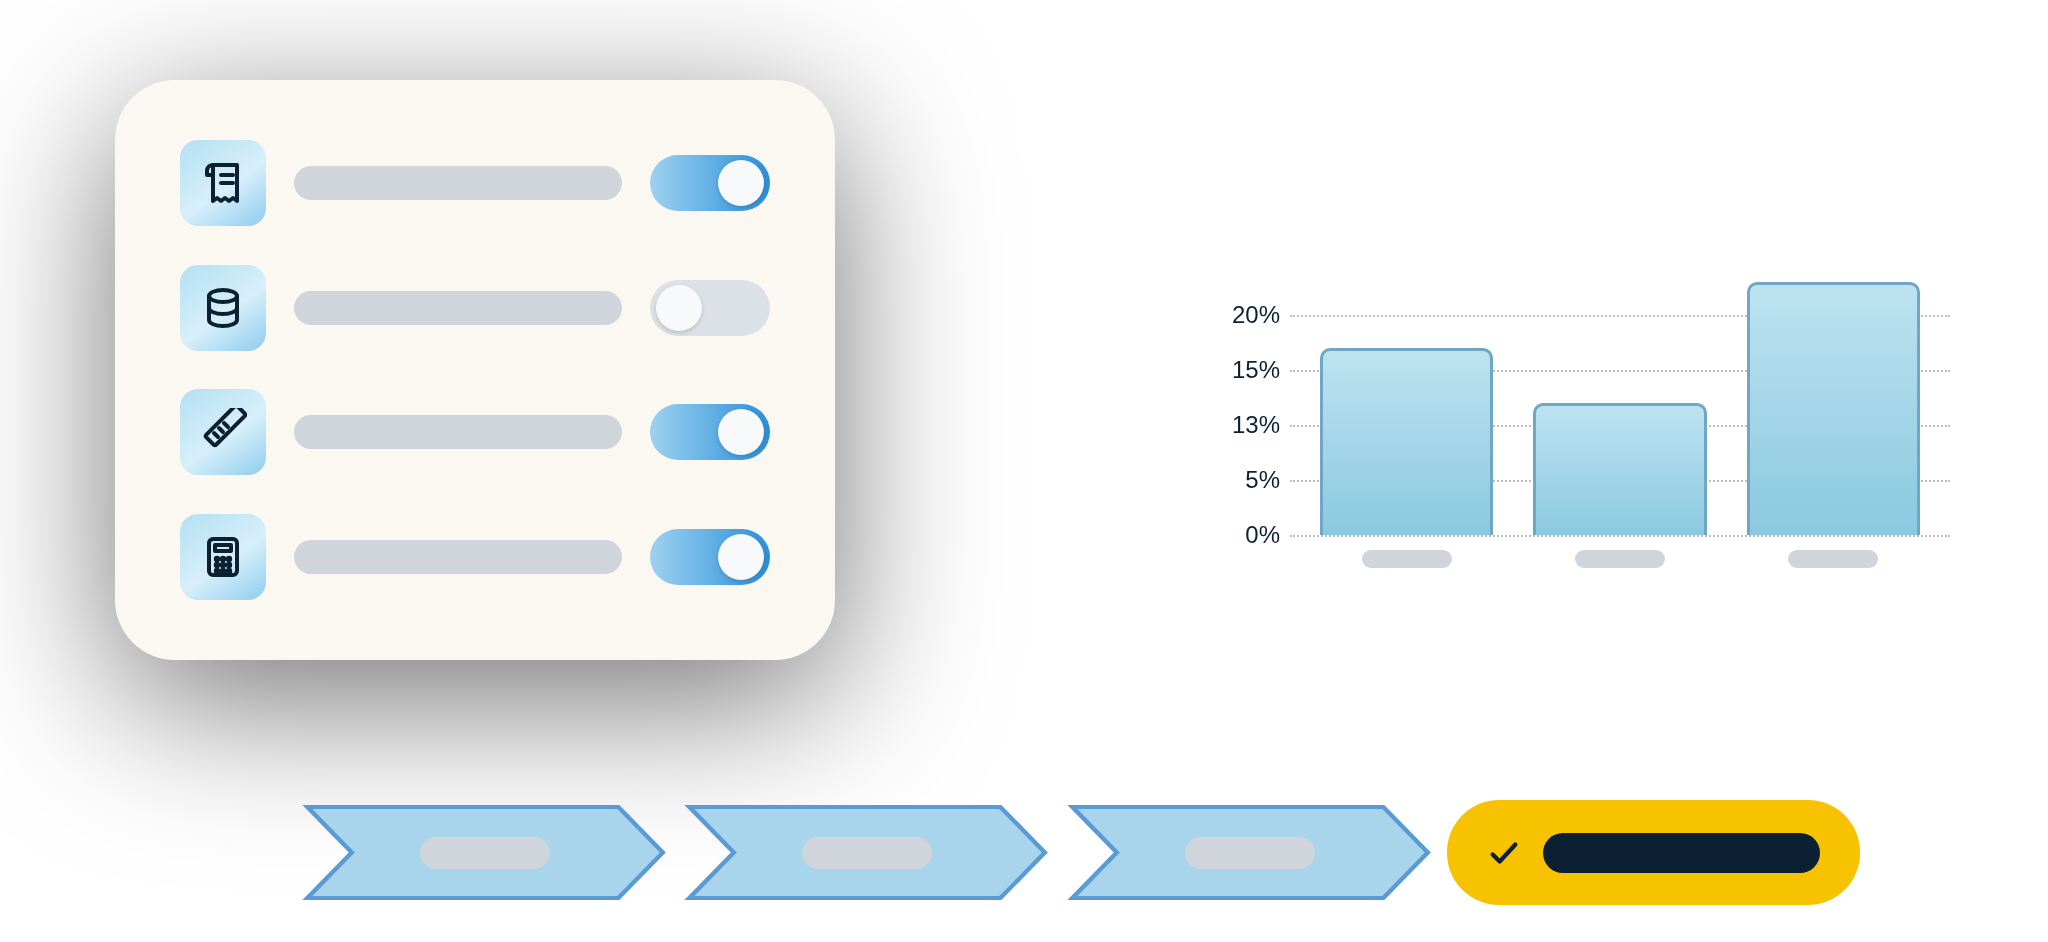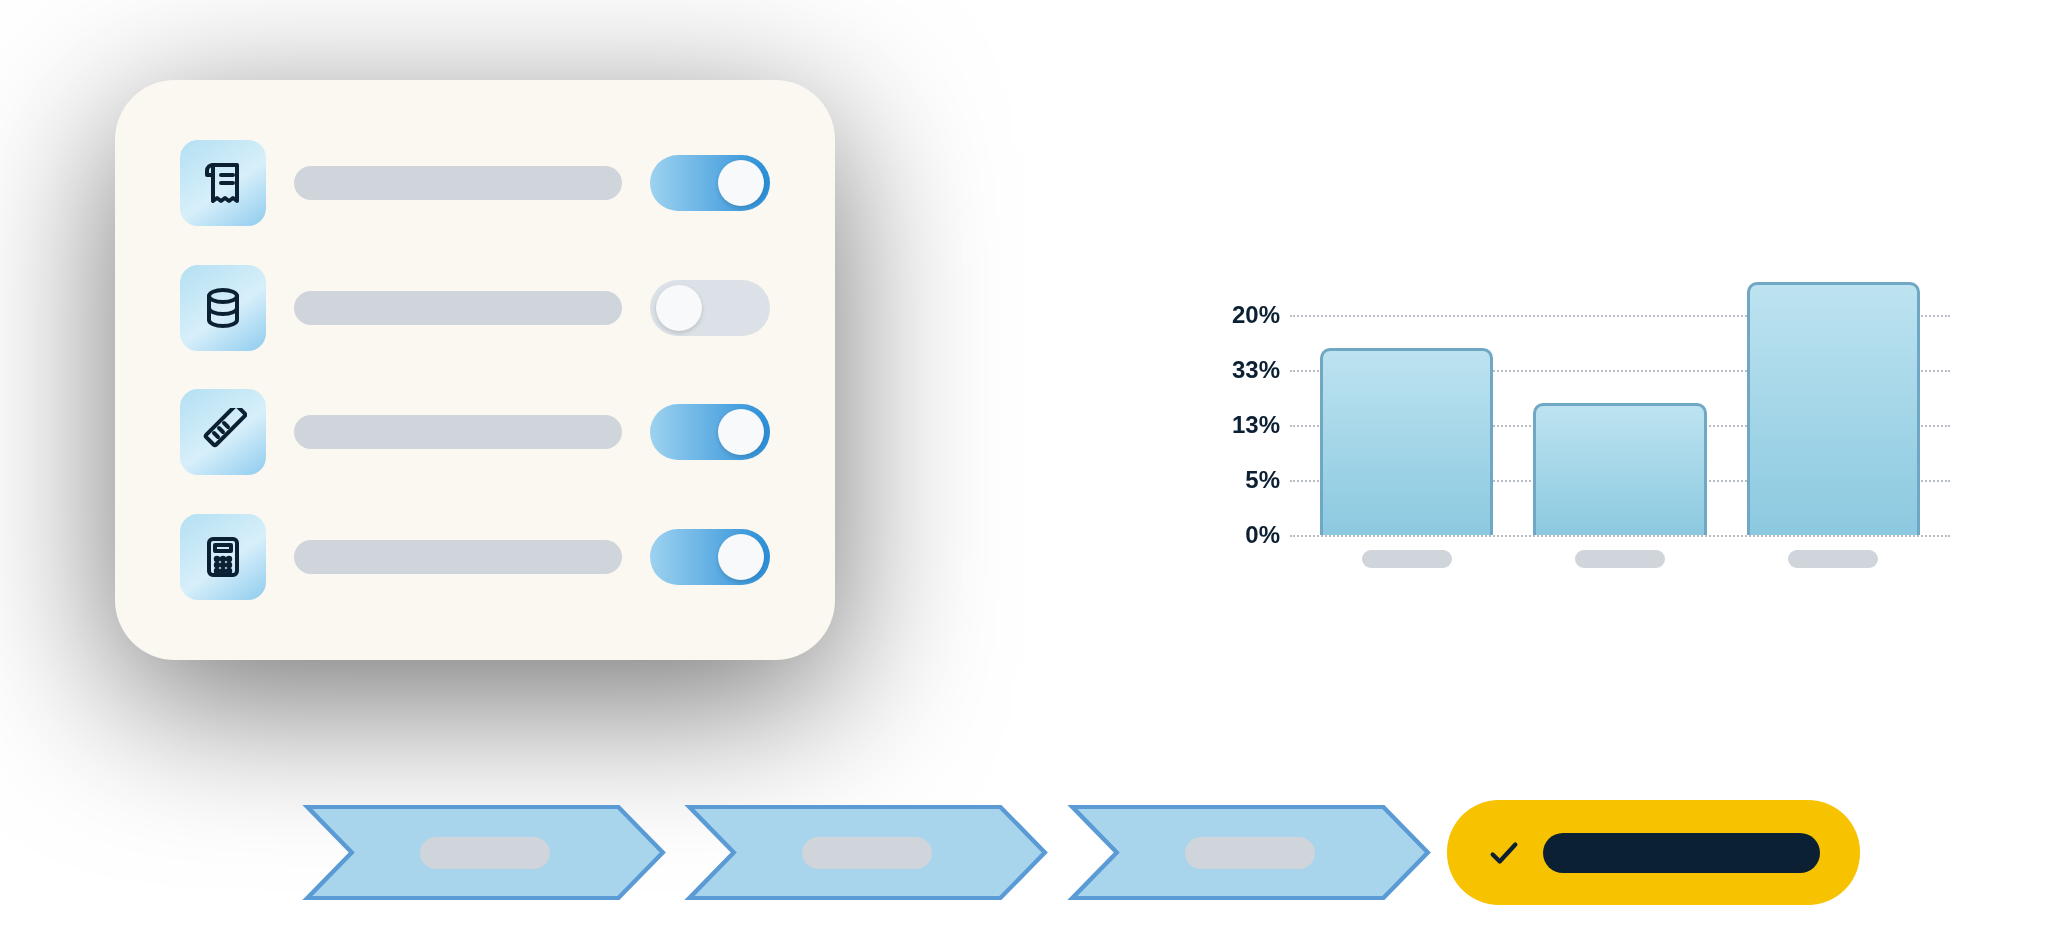--- a/index.html
+++ b/index.html
@@ -112,21 +112,21 @@
     position: absolute;
     left: 0; right: 0;
     border-top: 2px dotted var(--grid);
   }
   .ytick {
     position: absolute;
     left: 0;
     width: 70px;
     text-align: right;
     font-size: 24px;
-    font-weight: 700;
+    font-weight: 400;
     color: var(--axis-text);
     transform: translateY(-50%);
   }
   .bars {
     position: absolute;
     left: 0; right: 0; bottom: 0;
     height: 100%;
     display: flex;
     justify-content: space-around;
     align-items: flex-end;
@@ -289,21 +289,21 @@
 
   </div>
 </div>
 
 <div class="chart">
 
   <div id="yticks">
       <div class="ytick" style="top: 275px;">0%</div>
       <div class="ytick" style="top: 220px;">5%</div>
       <div class="ytick" style="top: 165px;">13%</div>
-      <div class="ytick" style="top: 110px;">33%</div>
+      <div class="ytick" style="top: 110px;">15%</div>
       <div class="ytick" style="top: 55px;">20%</div>
     </div>
   <div class="plot">
     <div id="gridlines">
         <div class="gridline" style="top: 275px;"></div>
         <div class="gridline" style="top: 220px;"></div>
         <div class="gridline" style="top: 165px;"></div>
         <div class="gridline" style="top: 110px;"></div>
         <div class="gridline" style="top: 55px;"></div>
       </div>

